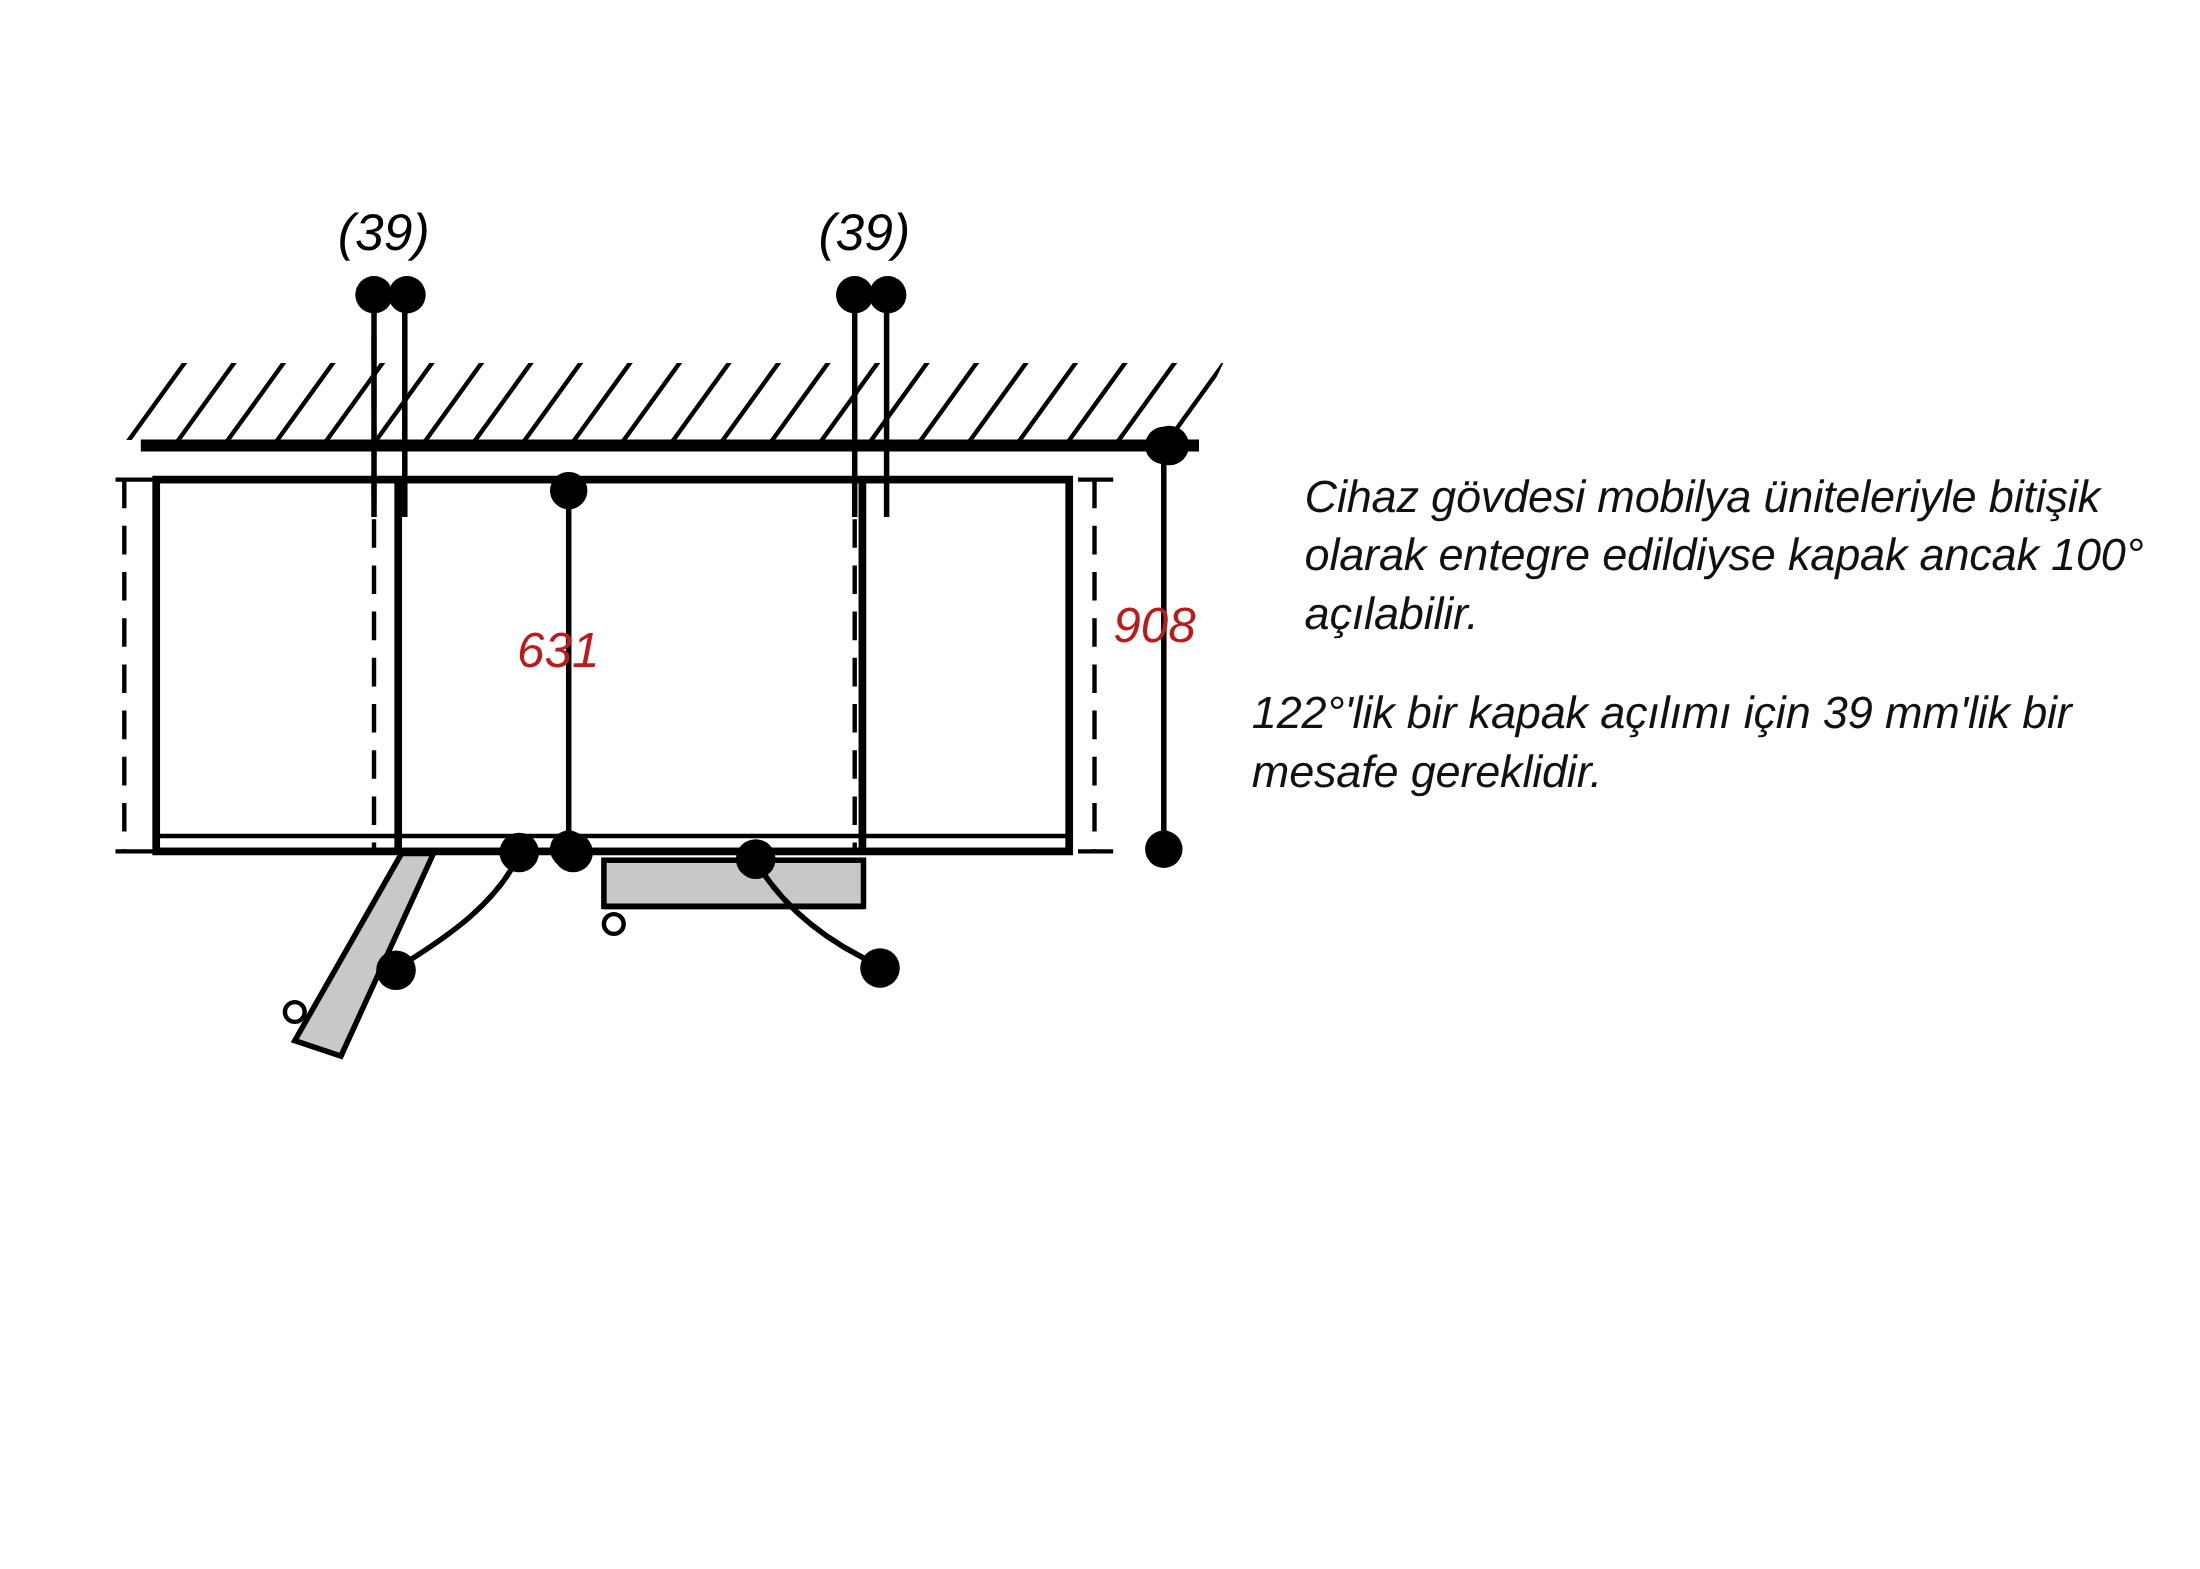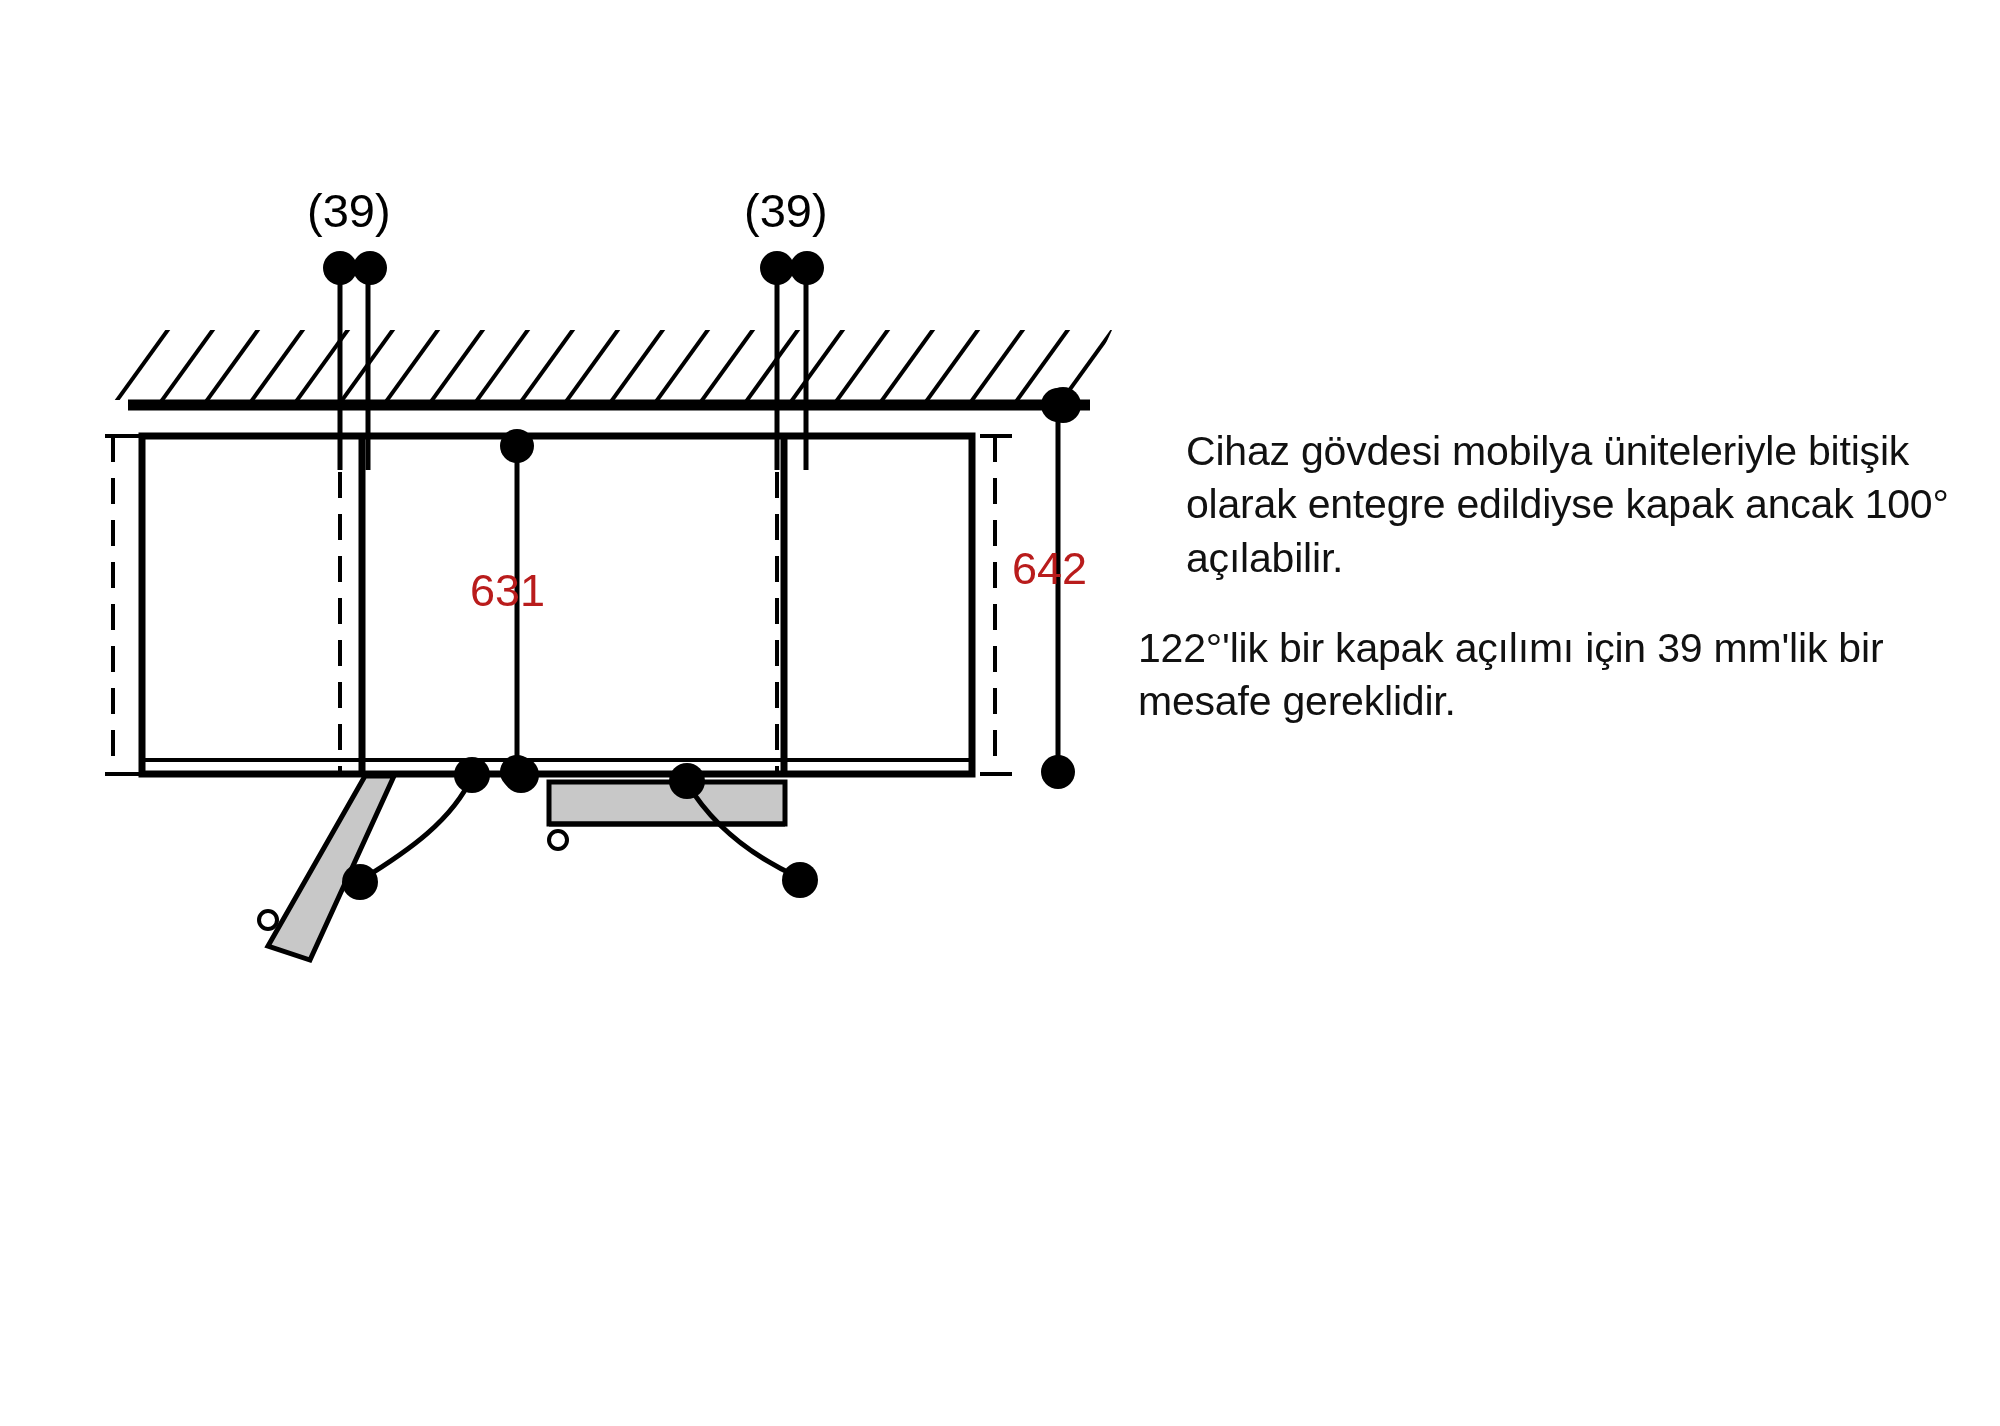--- a/index.html
+++ b/index.html
@@ -12,20 +12,21 @@
     height: 1426px;
     font-family: "Liberation Sans", sans-serif;
     color: #000000;
     overflow: hidden;
   }
   #page {
     position: relative;
     width: 2000px;
     height: 1426px;
     background: #ffffff;
+    font-style: italic;
   }
   #diagram-svg {
     position: absolute;
     left: 0;
     top: 0;
     width: 2000px;
     height: 1426px;
   }
   .note-block {
     position: absolute;
@@ -167,19 +168,19 @@
       <circle cx="1063" cy="405" r="18" fill="#000000"></circle>
     </g>
   </svg>
 
   <div class="callout-label" id="callout-39-left">(39)</div>
 
   <div class="callout-label" id="callout-39-right">(39)</div>
 
   <div class="dim-label" id="label-631">631</div>
 
-  <div class="dim-label" id="label-642">642</div>
+  <div class="dim-label" id="label-642">908</div>
 
   <div class="note-block" id="note-1">Cihaz gövdesi mobilya üniteleriyle bitişik olarak entegre edildiyse kapak ancak 100° açılabilir.</div>
 
   <div class="note-block" id="note-2">122°'lik bir kapak açılımı için 39 mm'lik bir mesafe gereklidir.</div>
 
 </div>
 
 </body></html>

